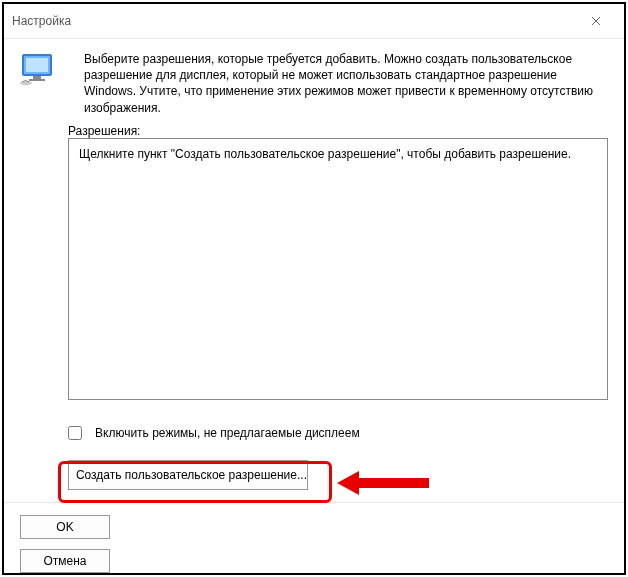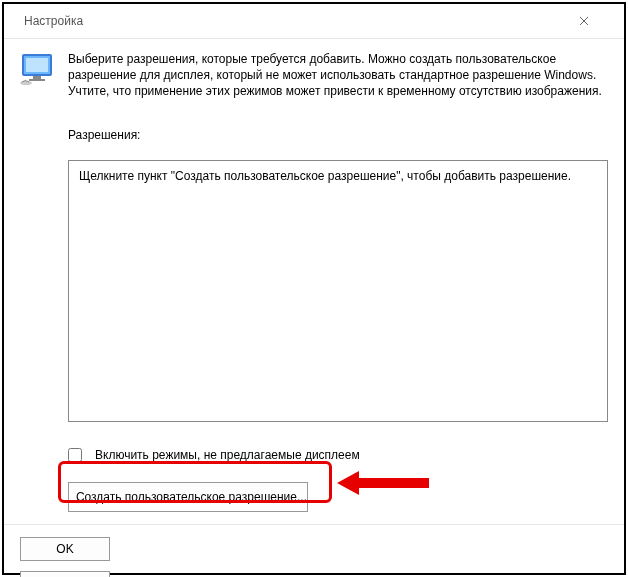--- a/index.html
+++ b/index.html
@@ -17,21 +17,21 @@
       height: 573px;
       margin: 2px;
       background: #fff;
       display: flex;
       flex-direction: column;
     }
     .titlebar {
       display: flex;
       align-items: center;
       justify-content: space-between;
-      padding: 6px 20px;
+      padding: 6px 8px;
       border-bottom: 1px solid #e6e6e6;
       color: #555;
       gap: 32px;
     }
     .title-text { font-size: 12px; }
     .close-x {
       width: 40px;
       height: 22px;
       display: flex;
       align-items: center;
@@ -40,42 +40,42 @@
       font-size: 14px;
     }
     .body {
       flex: 1;
       padding: 12px 16px 12px 16px;
       display: flex;
       flex-direction: column;
     }
     .intro {
       display: flex;
-      gap: 12px;
-      margin-bottom: 28px;
+      gap: 28px;
+      margin-bottom: 8px;
     }
     .monitor-icon {
       flex-shrink: 0;
       width: 36px;
       height: 36px;
       position: relative;
     }
     .monitor-icon svg { width: 36px; height: 36px; }
     .intro-text {
       color: #000;
       line-height: 1.35;
     }
     .content {
       margin-left: 48px;
       display: flex;
       flex-direction: column;
       flex: 1;
     }
     .resolutions-label {
-      margin-bottom: 18px;
+      margin-bottom: 0;
       color: #000;
     }
     .listbox {
       border: 1px solid #888;
       height: 262px;
       padding: 8px 10px;
       background: #fff;
       color: #000;
       overflow: auto;
     }

